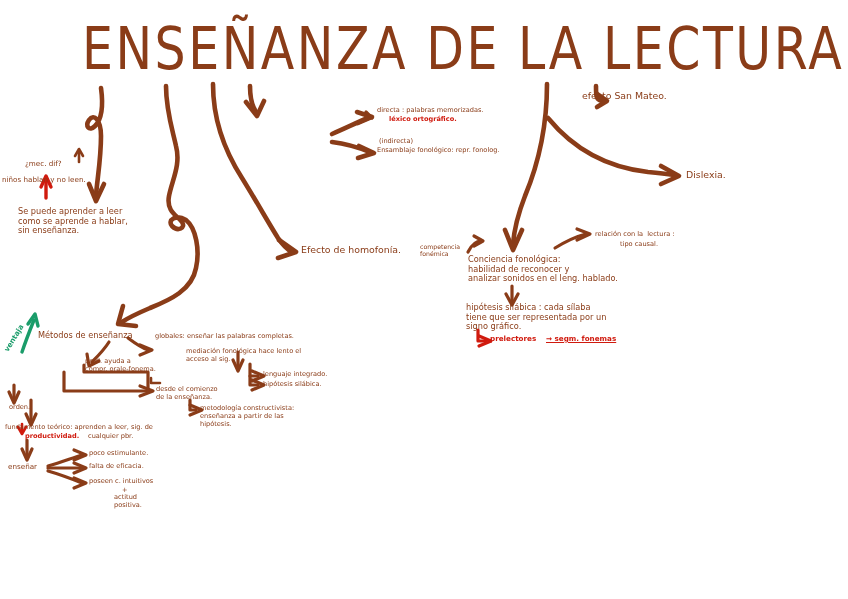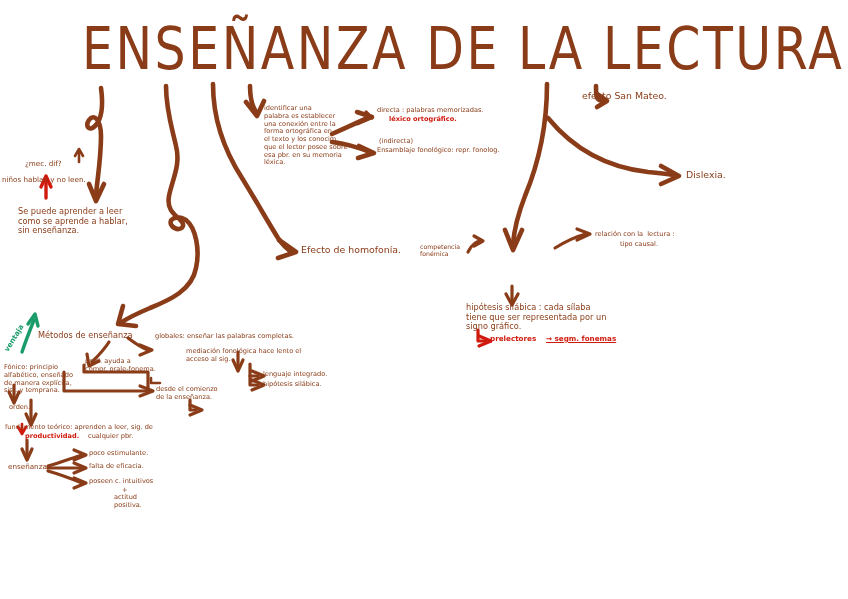--- a/index.html
+++ b/index.html
@@ -135,74 +135,68 @@
       <path d="M18,427 L22,434 L26,427" stroke="#d01a0e" stroke-width="2.6"></path>
     </g>
   </svg>
 
   <div class="t s7" style="left:25px;top:160px;">¿mec. dif?</div>
   <div class="t s7" style="left:2px;top:176px;">niños hablan y no leen.</div>
   <div class="t s8" style="left:18px;top:207px;">Se puede aprender a leer
 como se aprende a hablar,
 sin enseñanza.</div>
 
-  <div class="t s65" style="left:264px;top:105px;">identificar una
-palabra es establecer
-una conexión entre la
-forma ortográfica en
-el texto y los conocim.
-que el lector posee sobre
-esa pbr. en su memoria
-léxica.</div>
 
   <div class="t s65" style="left:377px;top:107px;">directa : palabras memorizadas.</div>
   <div class="t s65 red" style="left:389px;top:116px;">léxico ortográfico.</div>
   <div class="t s65" style="left:379px;top:138px;">(indirecta)</div>
   <div class="t s65" style="left:377px;top:147px;">Ensamblaje fonológico: repr. fonolog.</div>
 
   <div class="t s9" style="left:582px;top:90px;">efecto San Mateo.</div>
   <div class="t s9" style="left:686px;top:169px;">Dislexia.</div>
 
   <div class="t s9" style="left:301px;top:244px;">Efecto de homofonía.</div>
 
   <div class="t s6" style="left:420px;top:243px;">competencia
 fonémica</div>
+  <div class="t s8" style="left:468px;top:255px;">Conciencia fonológica:
+habilidad de reconocer y
+analizar sonidos en el leng. hablado.</div>
   <div class="t s65" style="left:595px;top:231px;">relación con la  lectura :</div>
   <div class="t s65" style="left:620px;top:241px;">tipo causal.</div>
 
   <div class="t s8" style="left:466px;top:303px;">hipótesis silábica : cada sílaba
 tiene que ser representada por un
 signo gráfico.</div>
   <div class="t s7 red" style="left:490px;top:335px;">prelectores</div>
   <div class="t s7 red" style="left:546px;top:335px;text-decoration:underline;">→ segm. fonemas</div>
 
   <div class="t s7 green rot" style="left:10px;top:345px;transform:rotate(-58deg);">ventaja</div>
   <div class="t s8" style="left:38px;top:331px;">Métodos de enseñanza</div>
 
-  <div class="t s65" style="left:4px;top:364px;">Fónico: principio
-alfabético, enseñado
-de manera explícita,
-sist. y temprana.</div>
   <div class="t s65" style="left:9px;top:404px;">orden.</div>
   <div class="t s65" style="left:85px;top:358px;">pred. ayuda a
 compr. orale-fonema.</div>
   <div class="t s65" style="left:156px;top:386px;">desde el comienzo
 de la enseñanza.</div>
 
   <div class="t s65" style="left:5px;top:424px;">fundamento teórico: aprenden a leer, sig. de</div>
   <div class="t s65 red" style="left:25px;top:433px;">productividad.</div>
   <div class="t s65" style="left:88px;top:433px;">cualquier pbr.</div>
 
-  <div class="t s7" style="left:8px;top:463px;">enseñanza</div>
+  <div class="t s7" style="left:8px;top:463px;">enseñar</div>
   <div class="t s65" style="left:89px;top:450px;">poco estimulante.</div>
   <div class="t s65" style="left:89px;top:463px;">falta de eficacia.</div>
   <div class="t s65" style="left:89px;top:478px;">poseen c. intuitivos</div>
   <div class="t s65" style="left:122px;top:487px;">+</div>
   <div class="t s65" style="left:114px;top:494px;">actitud
 positiva.</div>
 
   <div class="t s65" style="left:155px;top:333px;">globales: enseñar las palabras completas.</div>
   <div class="t s65" style="left:186px;top:348px;">mediación fonológica hace lento el
 acceso al sig.</div>
   <div class="t s65" style="left:263px;top:371px;">lenguaje integrado.</div>
   <div class="t s65" style="left:263px;top:381px;">hipótesis silábica.</div>
+  <div class="t s65" style="left:200px;top:405px;">metodología constructivista:
+enseñanza a partir de las
+hipótesis.</div>
 
 </div>
 
 </body></html>

